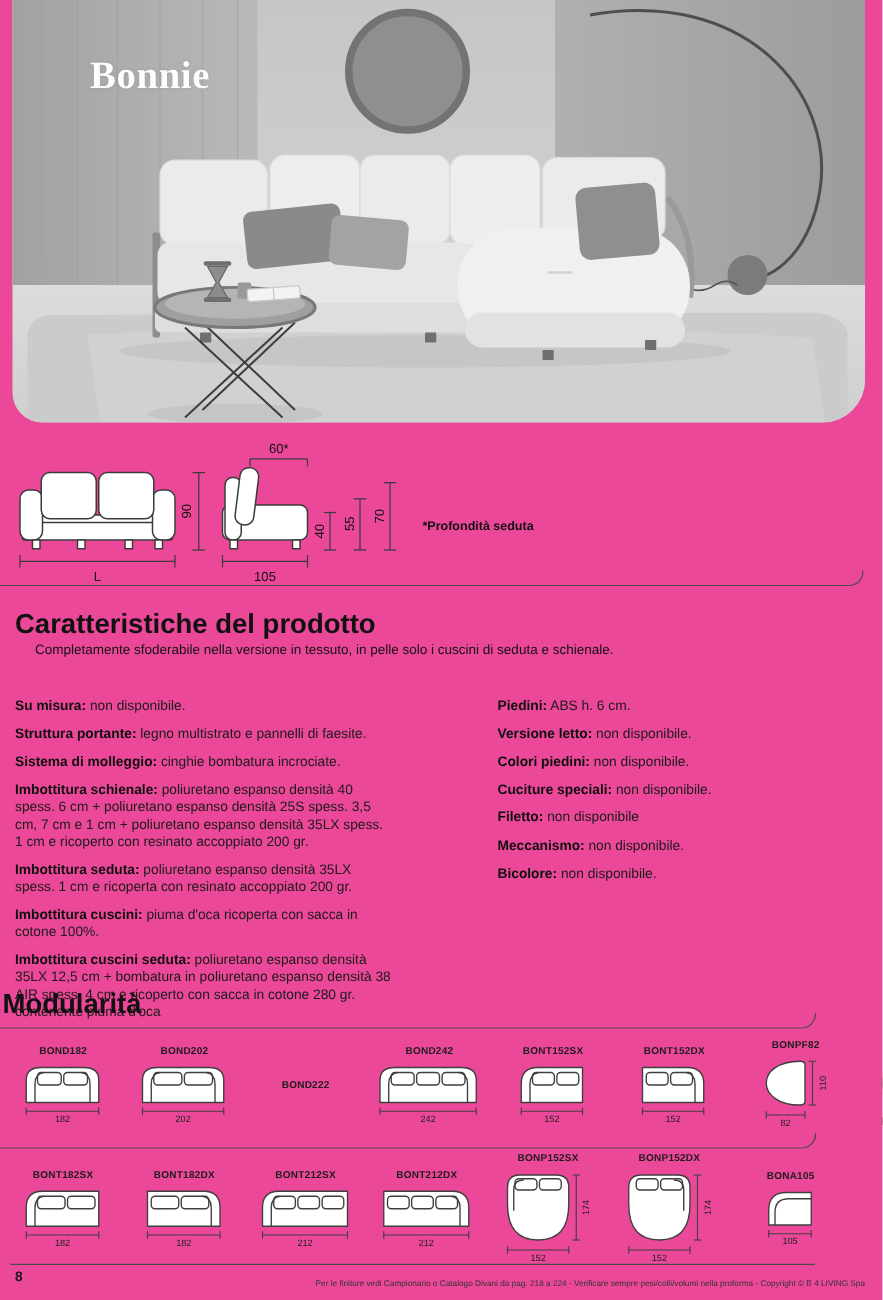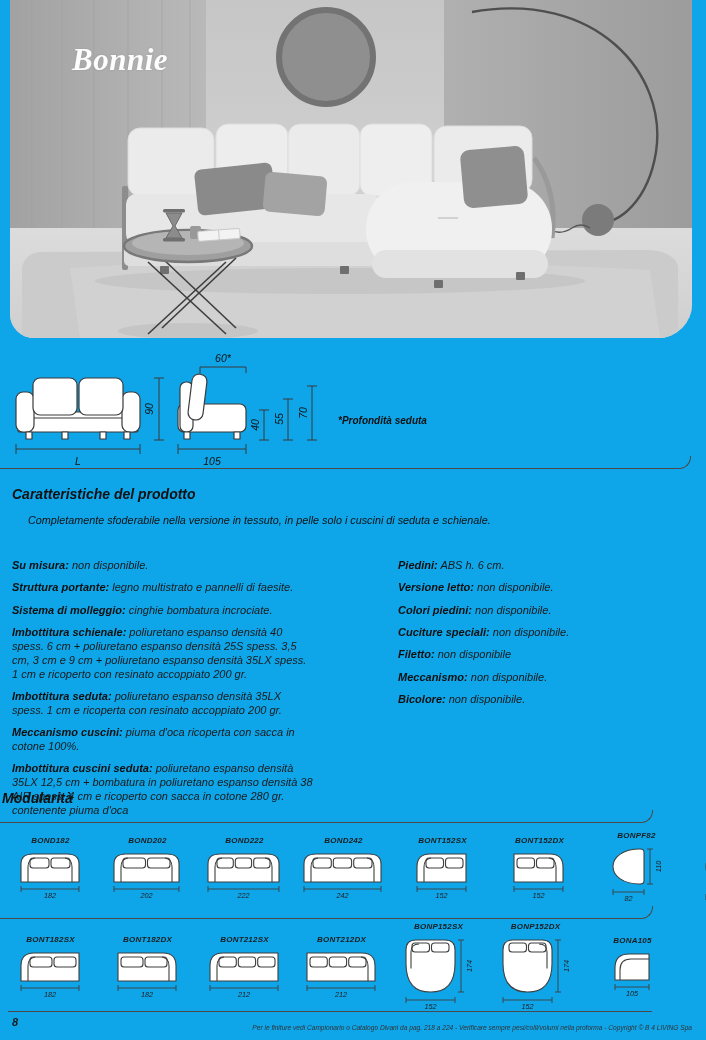--- a/index.html
+++ b/index.html
@@ -1,17 +1,17 @@
 <!DOCTYPE html>
 <html><head>
 <meta charset="utf-8">
 <style>
   html,body{margin:0;padding:0;background:#ffffff;}
-  .page{position:relative;width:706px;height:1040px;background:#0ea5e9;overflow:hidden;
-        font-family:"Liberation Sans",sans-serif;color:#1a1a1a;font-style:italic;}
+  .page{position:relative;width:706px;height:1040px;background:#ec4899;overflow:hidden;
+        font-family:"Liberation Sans",sans-serif;color:#1a1a1a;}
 
   
   .hero{position:absolute;left:10px;top:0;width:682px;height:338px;overflow:hidden;
         border-radius:0 0 34px 24px;background:#c9c9c9;}
   .hero svg{display:block}
   .hero-title{position:absolute;left:62px;top:42px;font-family:"Liberation Serif",serif;
         font-weight:bold;font-size:31px;color:#fdfdfd;letter-spacing:.5px;text-shadow:0 0 2px rgba(120,120,120,.35);}
 
   
   .tech{position:absolute;left:2px;top:352px;}
@@ -19,21 +19,21 @@
   .dimnum{font-size:10.5px;fill:#111;text-anchor:middle;}
   .technote{font-size:10px;font-weight:bold;fill:#111;}
 
   
   .curl{position:absolute;left:0;height:12px;
         border-bottom:1.6px solid #4a4a4a;border-right:1.6px solid #4a4a4a;
         border-bottom-right-radius:12px;}
   .rule-flat{position:absolute;left:8px;border-top:1.7px solid #4a4a4a;}
 
   
-  .h1{position:absolute;font-size:14px;font-weight:bold;color:#111;}
+  .h1{position:absolute;font-size:22px;font-weight:bold;color:#111;}
   .intro{position:absolute;left:28px;top:514px;font-size:10.8px;color:#111;}
   .speccol{position:absolute;top:559px;font-size:11px;line-height:1.26;}
   .speccol.left{left:12px;width:302px;}
   .speccol.right{left:355px;width:330px;margin-left:43px;}
   .spec{margin:0 0 8.5px 0;}
   .spec strong{font-weight:bold;color:#0f0f0f;}
 
   
   .modrow{position:absolute;left:10px;display:flex;align-items:center;gap:16px;}
   .mod-cell{flex:0 0 81px;display:flex;flex-direction:column;align-items:center;}
@@ -220,23 +220,23 @@
 
   <div class="curl" style="top:456px;width:690px;"></div>
 
   <div class="h1" style="left:12px;top:486px;">Caratteristiche del prodotto</div>
   <div class="intro">Completamente sfoderabile nella versione in tessuto, in pelle solo i cuscini di seduta e schienale.</div>
 
   <div class="speccol left">
     <p class="spec"><strong>Su misura:</strong> <span>non disponibile.</span></p>
     <p class="spec"><strong>Struttura portante:</strong> <span>legno multistrato e pannelli di faesite.</span></p>
     <p class="spec"><strong>Sistema di molleggio:</strong> <span>cinghie bombatura incrociate.</span></p>
-    <p class="spec"><strong>Imbottitura schienale:</strong> <span>poliuretano espanso densità 40 spess. 6 cm + poliuretano espanso densità 25S spess. 3,5 cm, 3 cm e 9 cm + poliuretano espanso densità 35LX spess. 1 cm e ricoperto con resinato accoppiato 200 gr.</span></p>
+    <p class="spec"><strong>Imbottitura schienale:</strong> <span>poliuretano espanso densità 40 spess. 6 cm + poliuretano espanso densità 25S spess. 3,5 cm, 7 cm e 1 cm + poliuretano espanso densità 35LX spess. 1 cm e ricoperto con resinato accoppiato 200 gr.</span></p>
     <p class="spec"><strong>Imbottitura seduta:</strong> <span>poliuretano espanso densità 35LX spess. 1 cm e ricoperta con resinato accoppiato 200 gr.</span></p>
-    <p class="spec"><strong>Meccanismo cuscini:</strong> <span>piuma d'oca ricoperta con sacca in cotone 100%.</span></p>
+    <p class="spec"><strong>Imbottitura cuscini:</strong> <span>piuma d'oca ricoperta con sacca in cotone 100%.</span></p>
     <p class="spec"><strong>Imbottitura cuscini seduta:</strong> <span>poliuretano espanso densità 35LX 12,5 cm + bombatura in poliuretano espanso densità 38 AIR spess. 4 cm e ricoperto con sacca in cotone 280 gr. contenente piuma d'oca</span></p>
   </div>
 
   <div class="speccol right">
     <p class="spec"><strong>Piedini:</strong> <span>ABS h. 6 cm.</span></p>
     <p class="spec"><strong>Versione letto:</strong> <span>non disponibile.</span></p>
     <p class="spec"><strong>Colori piedini:</strong> <span>non disponibile.</span></p>
     <p class="spec"><strong>Cuciture speciali:</strong> <span>non disponibile.</span></p>
     <p class="spec"><strong>Filetto:</strong> <span>non disponibile</span></p>
     <p class="spec"><strong>Meccanismo:</strong> <span>non disponibile.</span></p>
@@ -283,38 +283,20 @@
                 <line x1="3" y1="34" x2="3" y2="40"></line>
                 <line x1="68" y1="34" x2="68" y2="40"></line>
               </g>
               <text class="dimtxt" x="35.5" y="45.5" stroke="none">202</text>
             </g>
           </svg>
         </div>
       </div>
     <div class="mod-cell">
         <div class="mod-code">BOND222</div>
-        <div class="mod-draw">
-          <svg width="79" height="48" viewBox="0 0 79 48">
-            <g fill="#fff" stroke="#3f3f3f" stroke-width="1.1" stroke-linejoin="round">
-              <path d="M 3,30 L 3,12 Q 3,2 15,2 L 62,2 Q 74,2 74,12 L 74,30 Z"></path>
-              <rect x="12.0" y="6" width="16.3" height="10" rx="3"></rect>
-              <rect x="30.3" y="6" width="16.3" height="10" rx="3"></rect>
-              <rect x="48.7" y="6" width="16.3" height="10" rx="3"></rect>
-              <path d="M 10,30 L 10,15 Q 10,7 17,6" fill="none"></path>
-              <path d="M 67,30 L 67,15 Q 67,7 60,6" fill="none"></path>
-              <g stroke="#3f3f3f" stroke-width="0.9" fill="none">
-                <line x1="3" y1="37" x2="74" y2="37"></line>
-                <line x1="3" y1="34" x2="3" y2="40"></line>
-                <line x1="74" y1="34" x2="74" y2="40"></line>
-              </g>
-              <text class="dimtxt" x="38.5" y="45.5" stroke="none">222</text>
-            </g>
-          </svg>
-        </div>
       </div>
     <div class="mod-cell">
         <div class="mod-code">BOND242</div>
         <div class="mod-draw">
           <svg width="85" height="48" viewBox="0 0 85 48">
             <g fill="#fff" stroke="#3f3f3f" stroke-width="1.1" stroke-linejoin="round">
               <path d="M 3,30 L 3,12 Q 3,2 15,2 L 68,2 Q 80,2 80,12 L 80,30 Z"></path>
               <rect x="12.0" y="6" width="18.3" height="10" rx="3"></rect>
               <rect x="32.3" y="6" width="18.3" height="10" rx="3"></rect>
               <rect x="52.7" y="6" width="18.3" height="10" rx="3"></rect>

